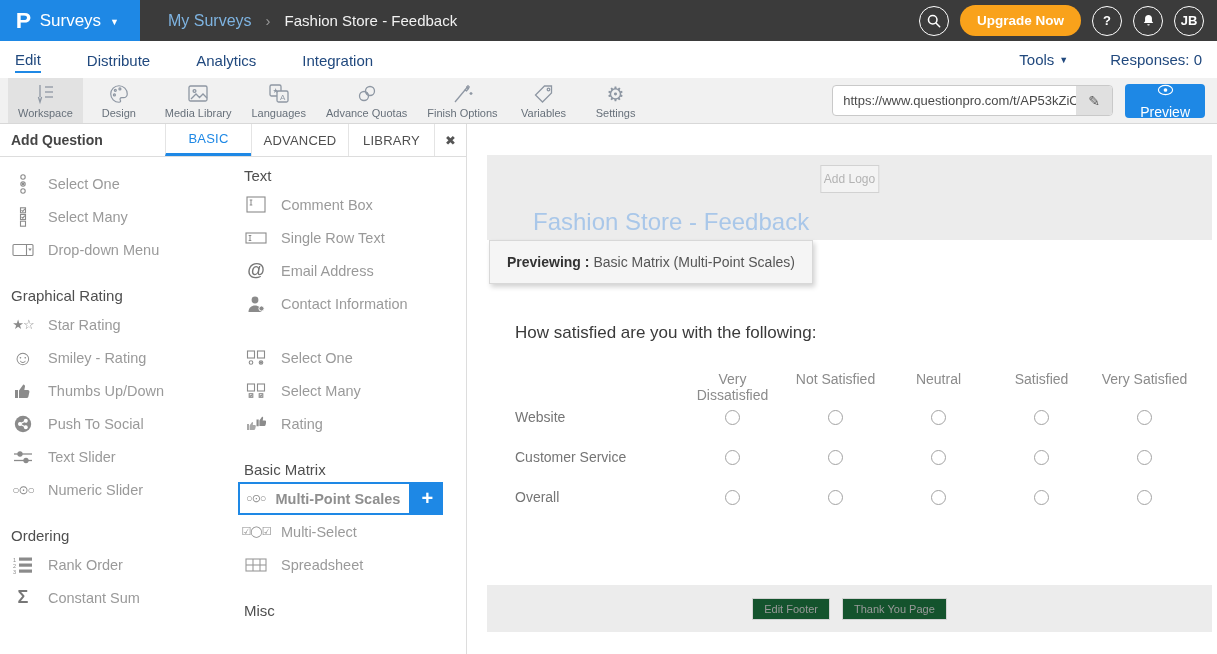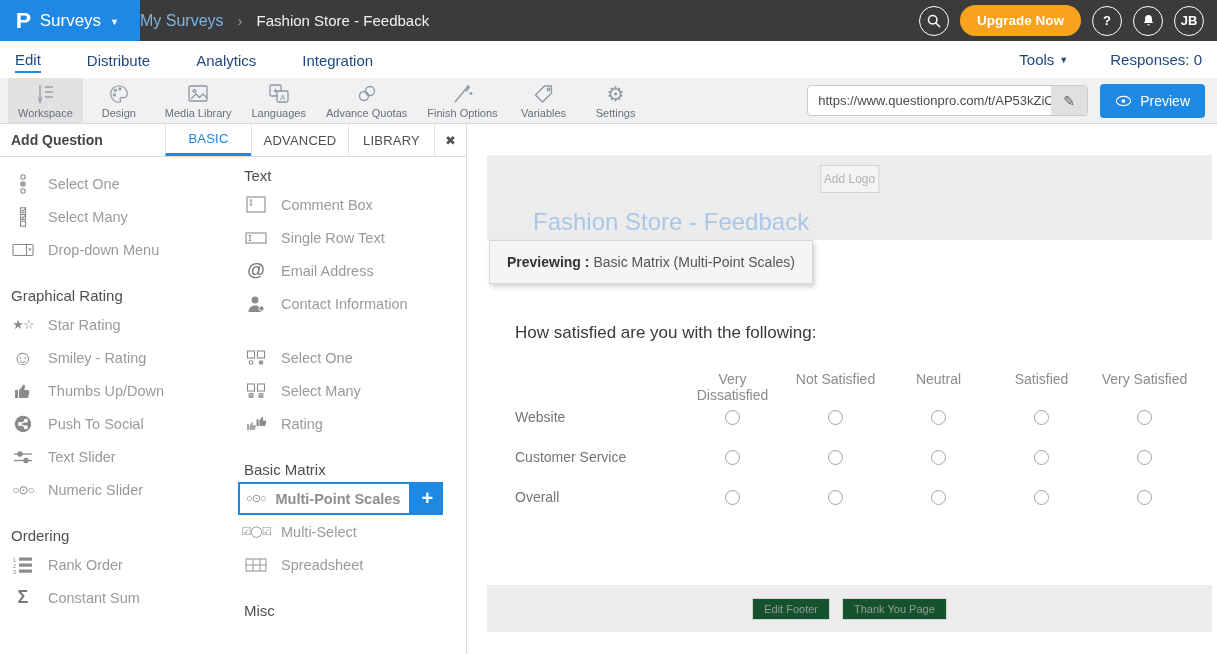--- a/index.html
+++ b/index.html
@@ -6,21 +6,21 @@
   html,body { background:#fff; }
   body { font-family:"Liberation Sans", sans-serif; }
   .app { position:relative; width:1217px; height:654px; overflow:hidden; background:#fff; }
 
   
   .topbar { height:41px; background:#3b3b3b; display:flex; align-items:stretch; }
   .brand { width:140px; background:#1e88e5; display:flex; align-items:center; padding-left:16px; gap:9px; cursor:pointer; }
   .brand .logo { color:#fff; font-size:22px; font-weight:bold; transform:scaleX(1.05); }
   .brand .prod { color:#fff; font-size:17px; }
   .brand .caret { color:#fff; font-size:9px; margin-top:2px; }
-  .crumbs { display:flex; align-items:center; gap:14px; }
+  .crumbs { display:flex; align-items:center; margin-left:28px; gap:14px; }
   .crumb-parent { color:#7eb3e0; font-size:16px; cursor:pointer; }
   .crumb-sep { color:#9a9a9a; font-size:15px; }
   .crumb-current { color:#f2f2f2; font-size:15px; }
   .top-actions { margin-left:auto; display:flex; align-items:center; gap:11px; padding-right:13px; }
   .circle-btn { width:30px; height:30px; border:1.5px solid #fff; border-radius:50%; display:flex; align-items:center; justify-content:center; color:#fff; font-size:13px; font-weight:bold; cursor:pointer; background:transparent; flex:0 0 auto; }
   .upgrade-btn { height:31px; border:none; border-radius:16px; background:#f9a21b; color:#fff; font-weight:bold; font-size:13.5px; padding:0 17px; cursor:pointer; font-family:inherit; }
 
   
   .mainnav { height:37px; background:#fff; display:flex; align-items:center; padding:0 15px; }
   .nav-item { color:#21497e; font-size:15px; margin-right:46px; cursor:pointer; padding:4px 0 3px; }
@@ -33,21 +33,21 @@
   
   .toolbar { height:46px; background:#f1f1f1; border-bottom:1px solid #d8d8d8; display:flex; align-items:stretch; padding-left:8px; }
   .tool-btn { min-width:72px; padding:0 10px; display:flex; flex-direction:column; align-items:center; justify-content:center; gap:2px; cursor:pointer; }
   .tool-btn.active { background:#e2e2e2; }
   .tool-btn svg { display:block; }
   .tool-label { font-size:11px; color:#67707a; white-space:nowrap; }
   .gear-glyph { font-size:20px; line-height:22px; color:#8e97a3; }
   .url-box { margin-left:auto; align-self:center; width:281px; height:31px; background:#fff; border:1px solid #c9c9c9; border-radius:4px; display:flex; align-items:center; overflow:hidden; }
   .url-text { flex:1; font-size:13px; color:#4a4a4a; padding-left:10px; white-space:nowrap; overflow:hidden; border:none; background:transparent; font-family:inherit; width:100%; }
   .url-edit { width:36px; height:100%; background:#e0e0e0; display:flex; align-items:center; justify-content:center; color:#555; font-size:14px; cursor:pointer; flex:0 0 auto; }
-  .preview-btn { align-self:center; margin:0 12px; height:34px; background:#1e88e5; border:none; border-radius:4px; color:#fff; font-size:14px; display:flex; align-items:center; gap:8px; padding:0 15px; cursor:pointer; font-family:inherit; }
+  .preview-btn { align-self:center; margin:0 12px; height:34px; background:#1e88e5; border:none; border-radius:4px; color:#fff; font-size:14px; display:flex; align-items:center; gap:8px; padding:0 15px; cursor:pointer; font-family:inherit;flex-direction:column; }
 
   
   .content { display:flex; height:614px; }
   .panel { width:467px; flex:0 0 467px; background:#fff; border-right:1px solid #ddd; display:flex; flex-direction:column; }
   .panel-head { height:33px; flex:0 0 33px; border-bottom:1px solid #ddd; display:flex; align-items:stretch; }
   .panel-title { flex:1; display:flex; align-items:center; padding-left:11px; font-size:14px; font-weight:bold; color:#454545; }
   .tab { width:86px; display:flex; align-items:center; justify-content:center; font-size:13px; color:#4f4f4f; border-left:1px solid #e4e4e4; cursor:pointer; letter-spacing:.2px; }
   .tab.wide { width:97px; }
   .tab.active { color:#1e88e5; border-bottom:3px solid #1e88e5; }
   .panel-close { width:32px; display:flex; align-items:center; justify-content:center; border-left:1px solid #e4e4e4; color:#555; font-size:13px; cursor:pointer; }

